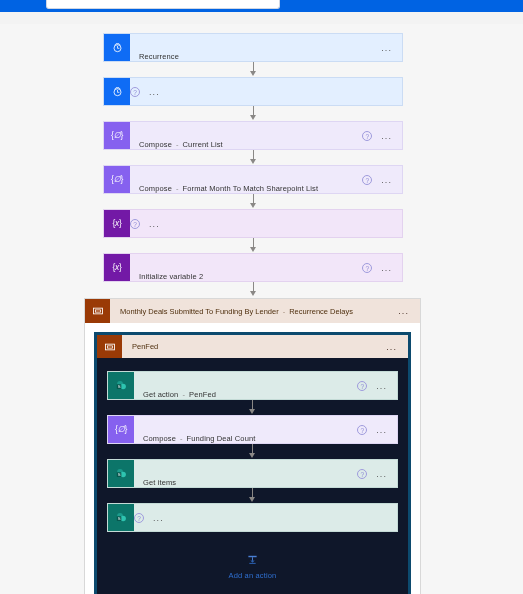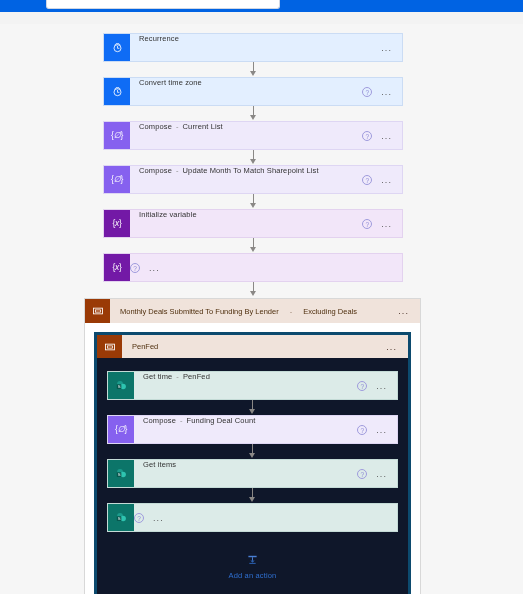--- a/index.html
+++ b/index.html
@@ -65,21 +65,21 @@
   .card .tile {
     width: 26px;
     min-width: 26px;
     display: flex;
     align-items: center;
     justify-content: center;
   }
   .card .title {
     flex: 1;
     display: flex;
-    align-items: flex-start;
+    align-items: flex-end;
     padding-left: 9px;
     font-size: 7.5px;
     color: #333333;
     letter-spacing: .12px;
     white-space: nowrap;
     overflow: hidden;
   }
   .card .title .sep {
     margin: 0 4px;
     color: #8d8d8d;
@@ -183,21 +183,20 @@
   }
   .scope-head .title {
     flex: 1;
     display: flex;
     align-items: center;
     padding-left: 10px;
     font-size: 7.5px;
     color: #50300f;
     white-space: nowrap;
     overflow: hidden;
-    gap: 7px;
   }
   .scope-head .title .sep { margin: 0 4px; color: #9b8272; }
   .scope-head .right {
     display: flex;
     align-items: center;
     padding-right: 11px;
   }
   .scope-body {
     padding: 9px 9px 0 9px;
   }
@@ -262,23 +261,20 @@
 
     <div class="card c-trigger">
       <div class="tile">
         <svg class="ico" width="11" height="11" viewBox="0 0 16 16">
           <circle cx="8" cy="9" r="5.1" fill="none" stroke="#fff" stroke-width="1.2"></circle>
           <path d="M8 6.2v3h2.2" fill="none" stroke="#fff" stroke-width="1.1" stroke-linecap="round"></path>
           <path d="M5.6 3.1 4.1 4.3M10.4 3.1l1.5 1.2" stroke="#fff" stroke-width="1.1" stroke-linecap="round"></path>
           <path d="M6.4 2.6h3.2" stroke="#fff" stroke-width="1.3" stroke-linecap="round"></path>
         </svg>
       </div>
-      <div class="title">
-        <span>Convert time zone</span>
-      </div>
       <div class="right">
         <div class="help">?</div>
         <div class="dots">...</div>
       </div>
     </div>
 
     <div class="conn"></div>
 
     <div class="card c-compose">
       <div class="tile">
@@ -297,48 +293,48 @@
 
     <div class="conn"></div>
 
     <div class="card c-compose">
       <div class="tile">
         <span class="glyph glyph-brace">{<span style="font-style:italic">∅</span>}</span>
       </div>
       <div class="title">
         <span>Compose</span>
         <span class="sep">-</span>
-        <span>Update Month To Match Sharepoint List</span>
+        <span>Format Month To Match Sharepoint List</span>
       </div>
       <div class="right">
         <div class="help">?</div>
         <div class="dots">...</div>
       </div>
     </div>
 
     <div class="conn"></div>
 
     <div class="card c-variable">
       <div class="tile">
         <span class="glyph glyph-brace">{<span style="font-style:italic">x</span>}</span>
       </div>
+      <div class="right">
+        <div class="help">?</div>
+        <div class="dots">...</div>
+      </div>
+    </div>
+
+    <div class="conn"></div>
+
+    <div class="card c-variable">
+      <div class="tile">
+        <span class="glyph glyph-brace">{<span style="font-style:italic">x</span>}</span>
+      </div>
       <div class="title">
-        <span>Initialize variable</span>
-      </div>
-      <div class="right">
-        <div class="help">?</div>
-        <div class="dots">...</div>
-      </div>
-    </div>
-
-    <div class="conn"></div>
-
-    <div class="card c-variable">
-      <div class="tile">
-        <span class="glyph glyph-brace">{<span style="font-style:italic">x</span>}</span>
+        <span>Initialize variable 2</span>
       </div>
       <div class="right">
         <div class="help">?</div>
         <div class="dots">...</div>
       </div>
     </div>
 
     <div class="conn"></div>
   </div>
 
@@ -347,21 +343,21 @@
     <div class="scope-head">
       <div class="tile">
         <svg class="ico" width="12" height="12" viewBox="0 0 16 16">
           <rect x="2" y="4.2" width="12" height="7.6" fill="none" stroke="#fff" stroke-width="1.15"></rect>
           <rect x="4.6" y="6.5" width="6.8" height="3" fill="none" stroke="#fff" stroke-width="1.05"></rect>
         </svg>
       </div>
       <div class="title">
         <span>Monthly Deals Submitted To Funding By Lender</span>
         <span class="sep">-</span>
-        <span>Excluding Deals</span>
+        <span>Recurrence Delays</span>
       </div>
       <div class="right">
         <div class="dots dots-white">...</div>
       </div>
     </div>
 
     <div class="scope-body">
 
       <div class="scope-inner">
 
@@ -385,21 +381,21 @@
           <div class="card c-sharepoint">
             <div class="tile">
               <svg class="ico" width="13" height="13" viewBox="0 0 16 16">
                 <circle cx="6.2" cy="6" r="3.6" fill="#1b9b8c"></circle>
                 <circle cx="10" cy="9.1" r="3.4" fill="#2ec4b0"></circle>
                 <rect x="2.2" y="6.6" width="5.6" height="5.6" rx=".6" fill="#07584f"></rect>
                 <text x="3.3" y="11" font-size="5.2" fill="#ffffff" font-family="Liberation Sans, sans-serif">S</text>
               </svg>
             </div>
             <div class="title">
-              <span>Get time</span>
+              <span>Get action</span>
               <span class="sep">-</span>
               <span>PenFed</span>
             </div>
             <div class="right">
               <div class="help">?</div>
               <div class="dots">...</div>
             </div>
           </div>
 
           <div class="conn"></div>

